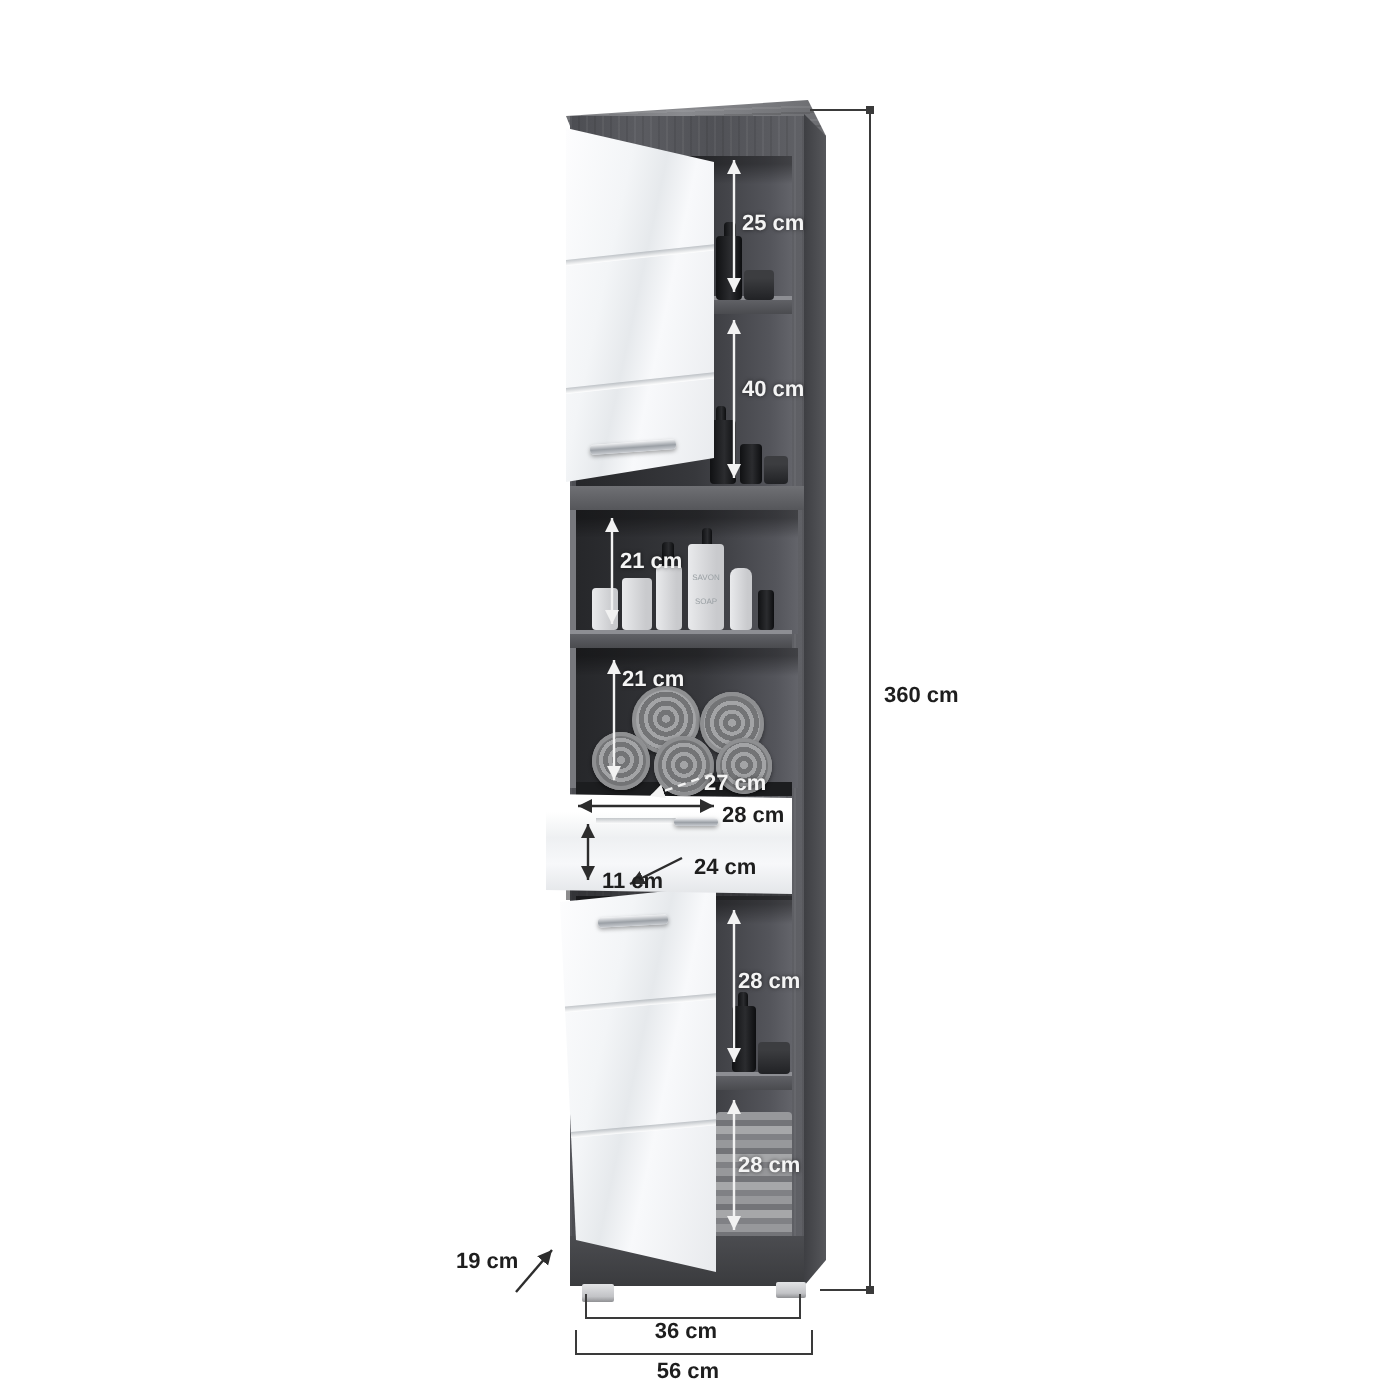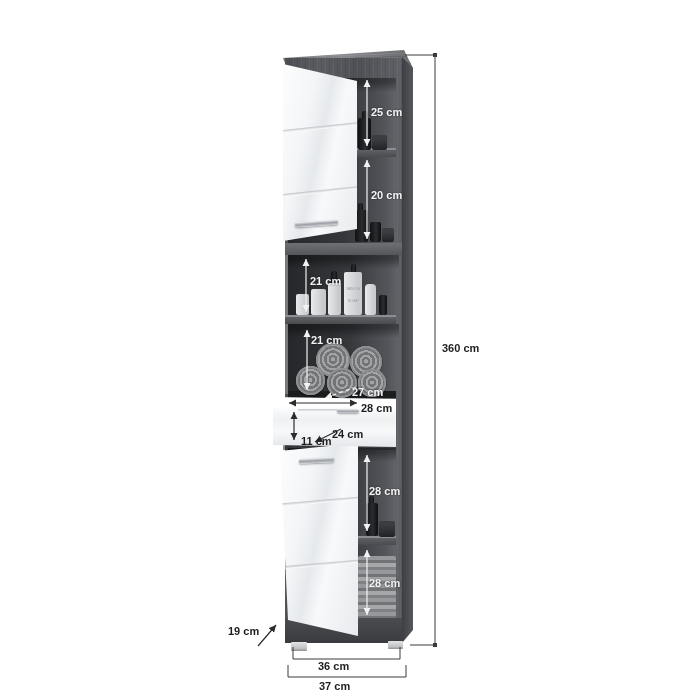--- a/index.html
+++ b/index.html
@@ -44,21 +44,21 @@
   .jar-dark{background:linear-gradient(180deg,#3c3d40 0 4px,#212225);border-radius:2px;}
   .white-item{background:linear-gradient(90deg,#e9eaec,#c9cacd 80%);border-radius:2px;}
   .towel-roll{border-radius:50%;
     background:repeating-radial-gradient(circle at 50% 48%, #a3a4a6 0 2px, #737476 2px 4.5px);
     box-shadow:inset 0 0 0 2px #8e8f91, 0 1px 2px rgba(0,0,0,.45);}
   #towel-stack{background:repeating-linear-gradient(180deg,#97989b 0 4px,#737478 4px 7px,#a6a7a9 7px 11px,#808185 11px 14px);
     border-radius:2px;}
   
   .lbl{position:absolute;font-weight:bold;font-size:11px;line-height:13px;color:#1e1e1e;white-space:nowrap;}
   .lbl.light{color:#f4f4f4;text-shadow:0 0 2px rgba(0,0,0,.6);}
-  .lbl.ctr{width:50px;}
+  .lbl.ctr{width:50px;text-align:center;}
   #dim-svg{left:0;top:0;pointer-events:none;}
   .tiny-label{position:absolute;width:100%;text-align:center;font-size:4px;line-height:5px;
     color:#9aa0a4;font-family:"Liberation Sans",sans-serif;}
 </style>
 </head>
 <body>
 
 <div id="scene">
 
   <div class="abs" id="top-panel"></div>
@@ -153,27 +153,27 @@
 
     <path d="M405 55 H435 V645 H410" fill="none" stroke="#3a3a3a" stroke-width="1"></path>
     <rect x="433" y="53" width="4" height="4" fill="#3a3a3a"></rect>
     <rect x="433" y="643" width="4" height="4" fill="#3a3a3a"></rect>
 
     <path d="M293 647 V659 H400 V647" fill="none" stroke="#3a3a3a" stroke-width="1"></path>
     <path d="M288 665 V677 H406 V665" fill="none" stroke="#3a3a3a" stroke-width="1"></path>
   </svg>
 
   <div class="lbl light" style="left:371px;top:106px">25 cm</div>
-  <div class="lbl light" style="left:371px;top:189px">20 cm</div>
+  <div class="lbl light" style="left:371px;top:189px">40 cm</div>
   <div class="lbl light" style="left:310px;top:275px">21 cm</div>
   <div class="lbl light" style="left:311px;top:334px">21 cm</div>
   <div class="lbl light" style="left:352px;top:386px">27 cm</div>
   <div class="lbl" style="left:361px;top:402px">28 cm</div>
   <div class="lbl" style="left:301px;top:435px">11 cm</div>
-  <div class="lbl" style="left:332px;top:428px">24 cm</div>
+  <div class="lbl" style="left:347px;top:428px">24 cm</div>
   <div class="lbl light" style="left:369px;top:485px">28 cm</div>
   <div class="lbl light" style="left:369px;top:577px">28 cm</div>
   <div class="lbl" style="left:442px;top:342px">360 cm</div>
   <div class="lbl" style="left:228px;top:625px">19 cm</div>
   <div class="lbl ctr" style="left:318px;top:660px">36 cm</div>
-  <div class="lbl ctr" style="left:319px;top:680px">37 cm</div>
+  <div class="lbl ctr" style="left:319px;top:680px">56 cm</div>
 
 </div>
 
 </body></html>

